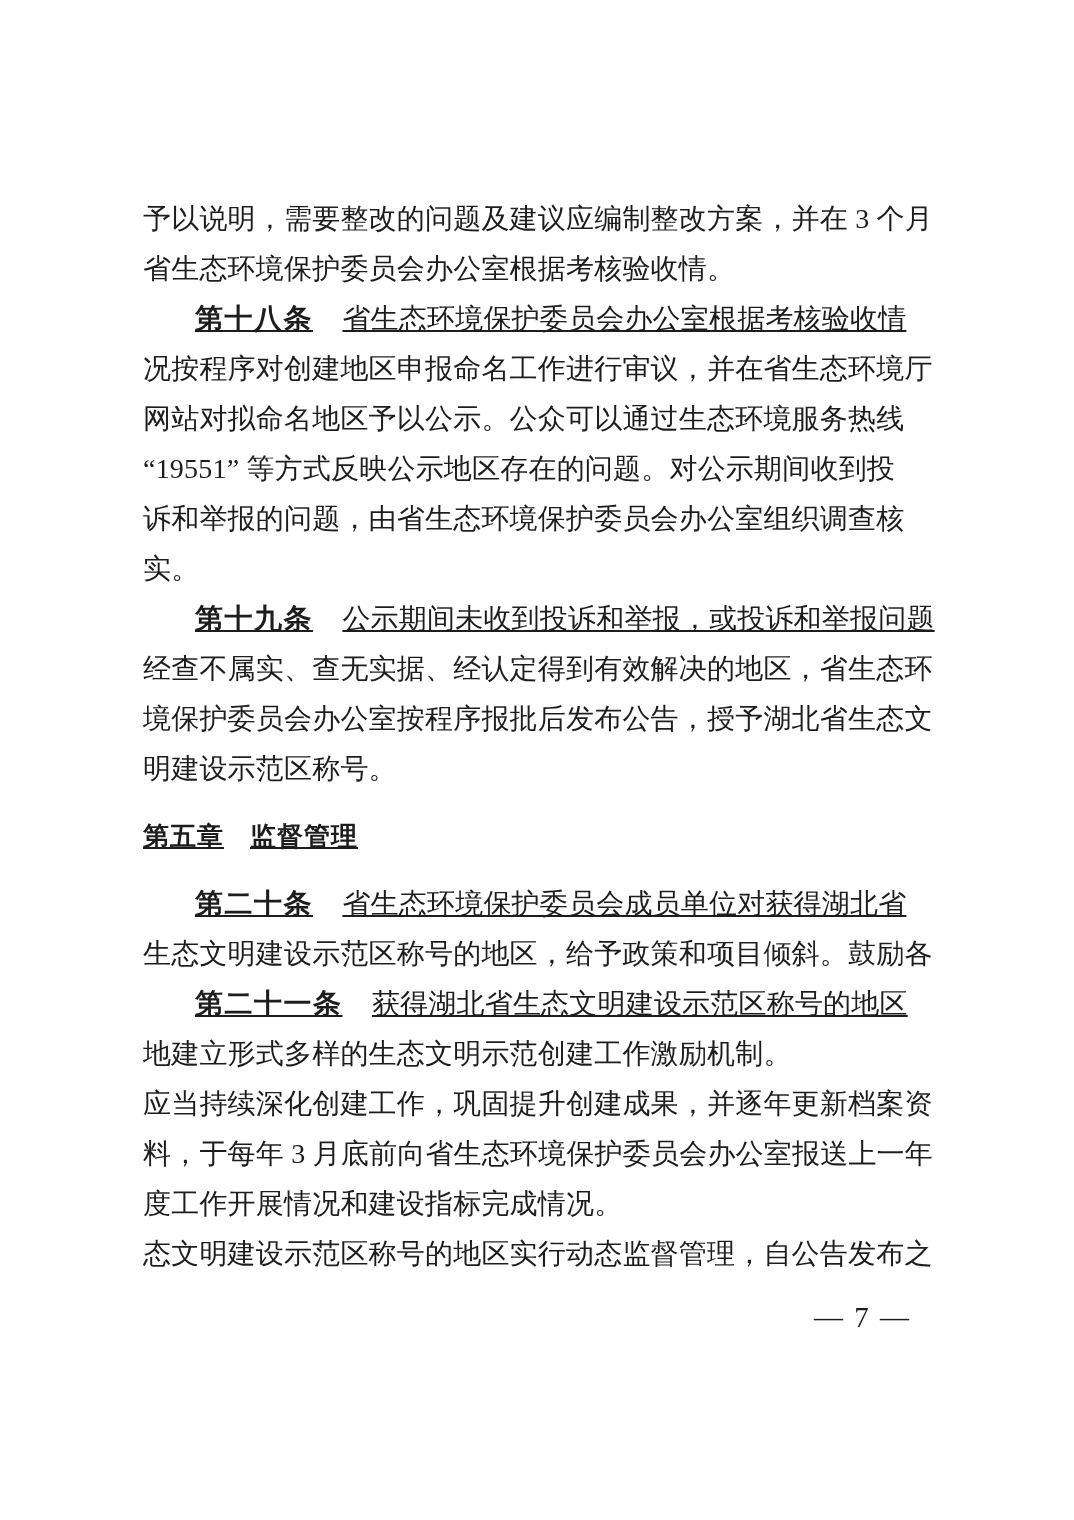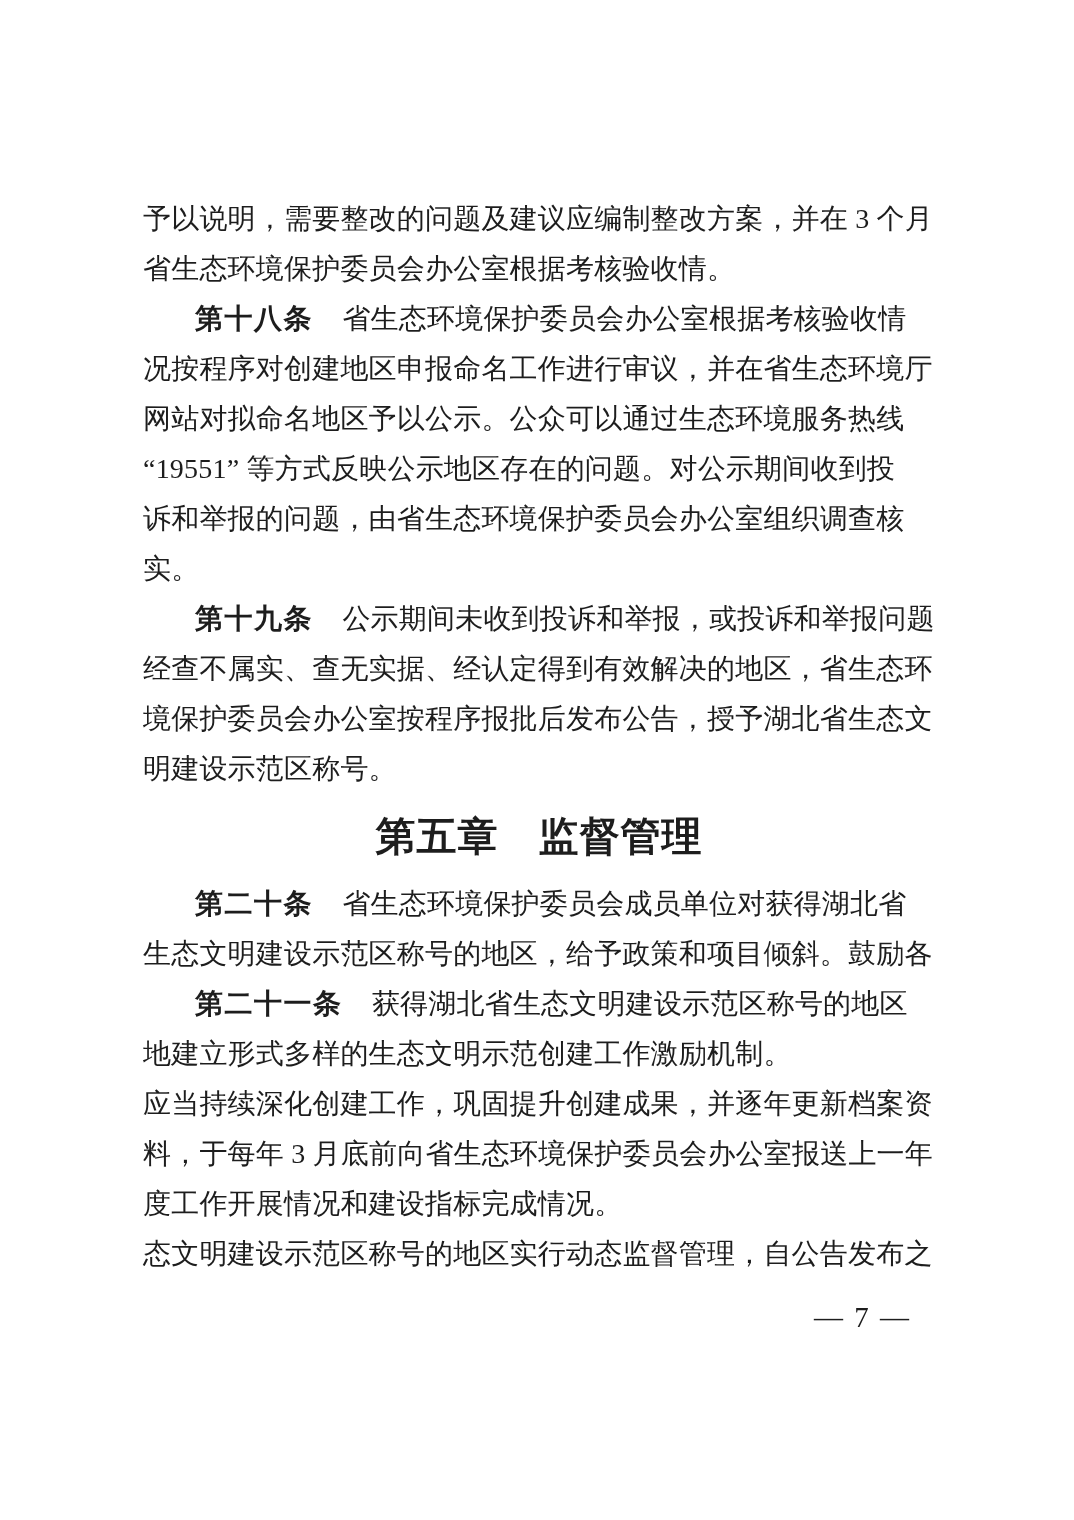--- a/index.html
+++ b/index.html
@@ -24,34 +24,36 @@
   }
   .line {
     height: 50px;
     line-height: 50px;
     font-size: 28px;
     letter-spacing: 0.2px;
     white-space: nowrap;
   }
   .line.indent {
     padding-left: 52px;
+    text-decoration: underline;
   }
   .article-num {
     font-weight: bold;
     letter-spacing: 1.5px;
     margin-right: 1.05em;
   }
   .heading-line {
     height: 85px;
     line-height: 85px;
-    text-align: center;
+    text-align: left;
     font-family: "Liberation Sans", sans-serif;
     font-weight: bold;
-    font-size: 40px;
+    font-size: 26px;
     letter-spacing: 1px;
+    text-decoration: underline;
   }
   .chapter-title {
     margin-left: 1em;
   }
   .page-number {
     margin-top: 13px;
     height: 50px;
     line-height: 50px;
     font-size: 29px;
     text-align: right;

